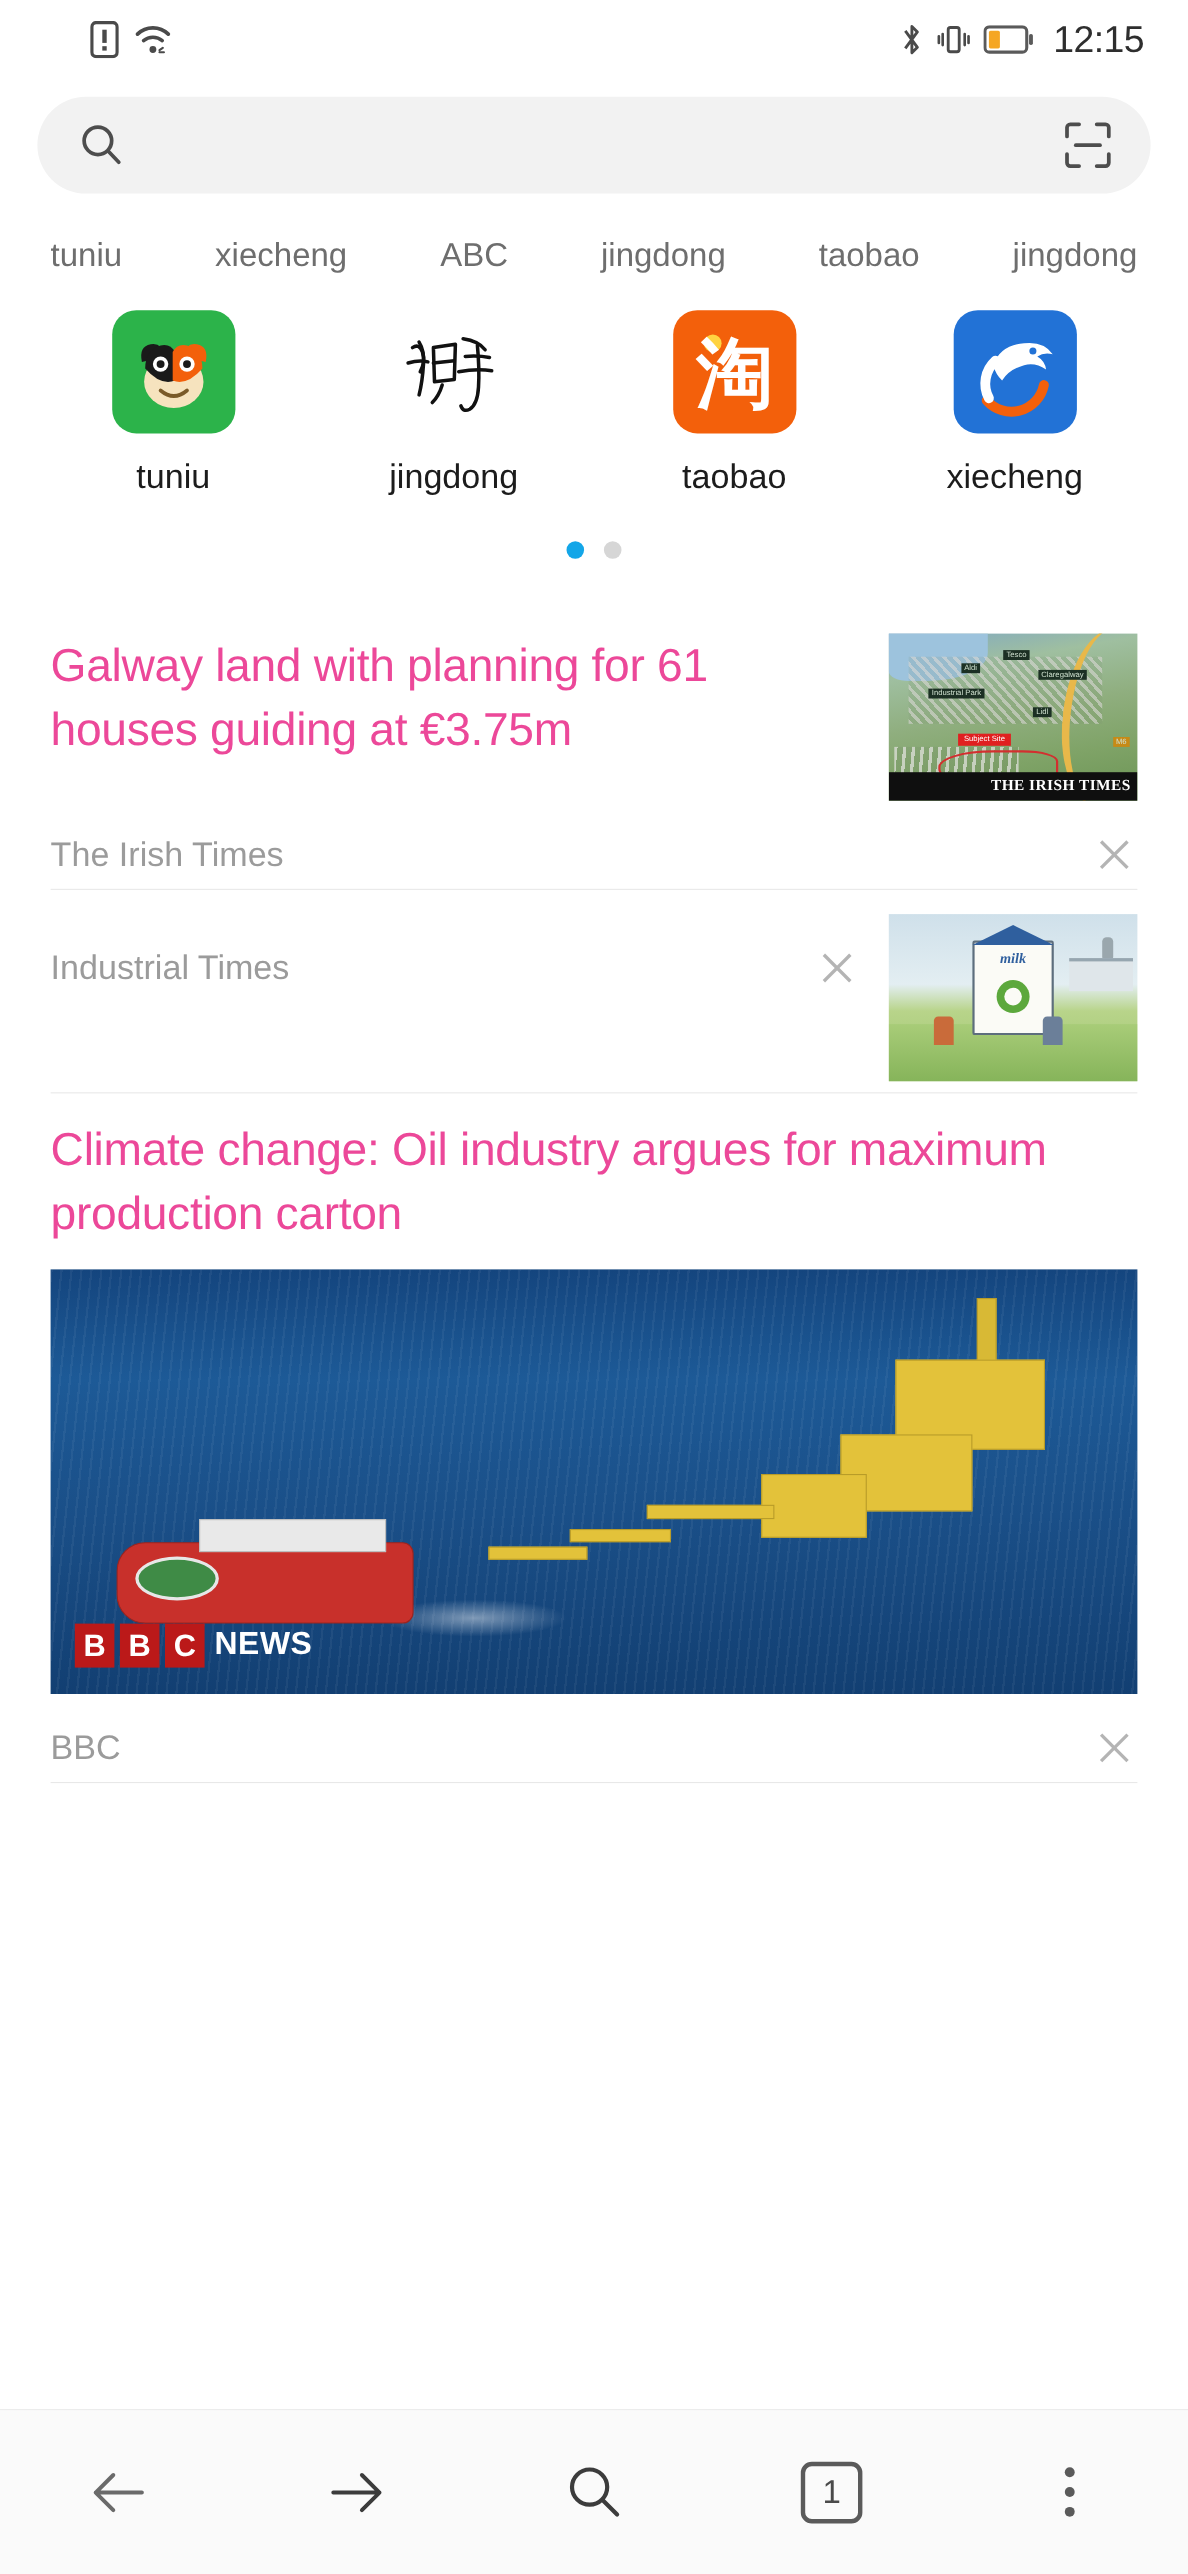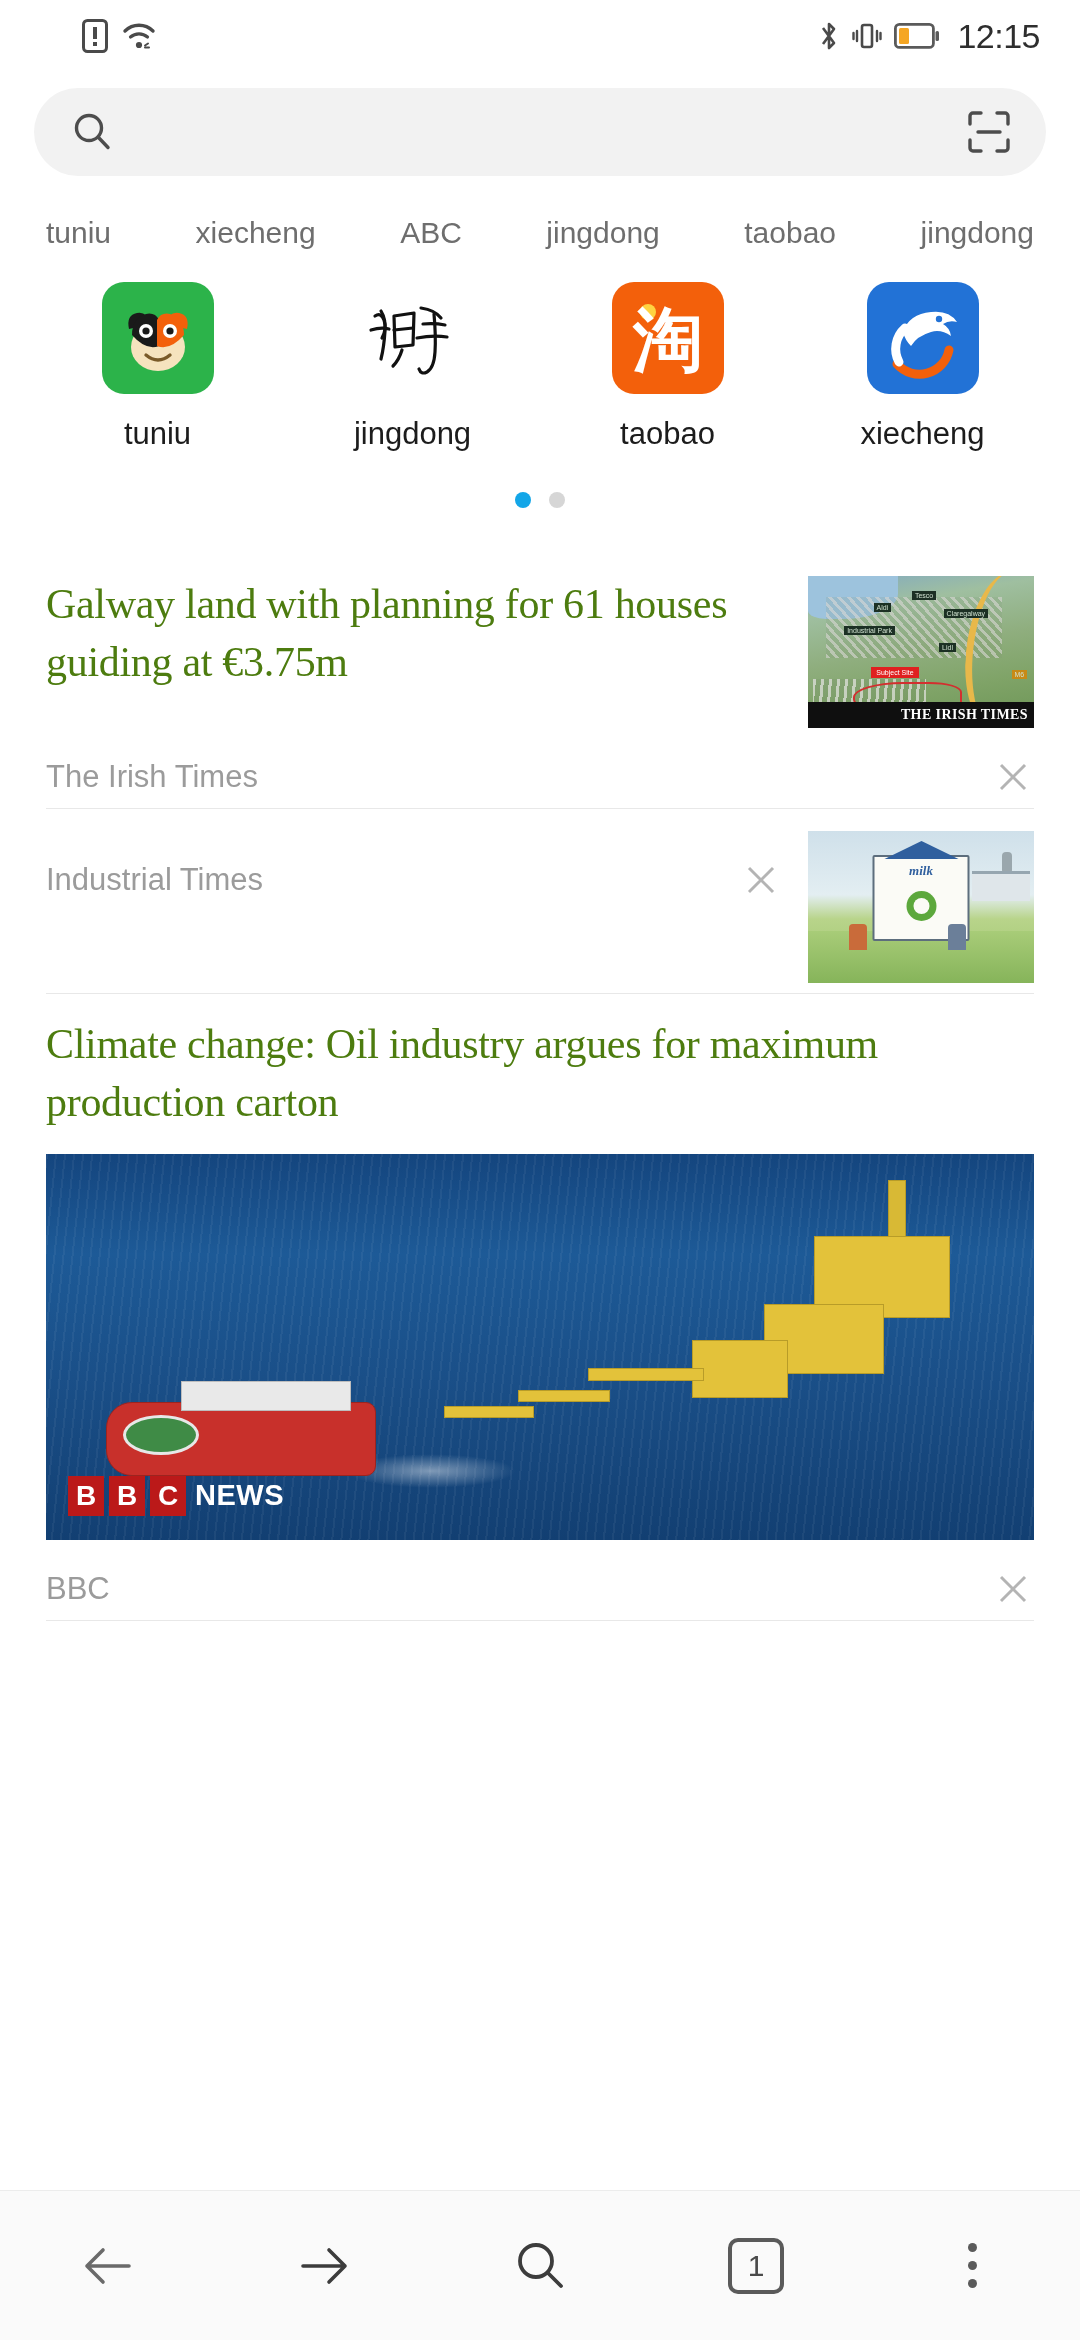--- a/index.html
+++ b/index.html
@@ -109,24 +109,24 @@
   
   .feed { padding:0 46px; margin-top:46px; }
   .news-item { padding:22px 0 0 0; }
   .news-sep { height:1px; background:#e8e8e8; margin-top:10px; }
 
   .news-row { display:flex; gap:26px; align-items:flex-start; }
   .news-text { flex:1; }
   .news-title {
     font-size:42px;
     line-height:1.38;
-    color:#4d7c0f;
+    color:#ec4899;
     font-weight:400;
     letter-spacing:-0.3px;
-    font-family:Liberation Serif, serif;
+    font-family:Liberation Sans, sans-serif;
   }
   .news-meta {
     display:flex; align-items:center; justify-content:space-between;
     margin-top:28px;
   }
   .news-source {
     font-size:31px;
     color:#9b9b9b;
     font-family:"Liberation Sans", sans-serif;
   }
@@ -219,21 +219,21 @@
     width:226px; height:152px;
     flex-shrink:0;
     position:relative;
     overflow:hidden;
     background:linear-gradient(180deg,#cfe0ea 0%,#e3eef2 42%,#b8d48a 58%,#9cc46d 100%);
   }
   .milk-carton {
     position:absolute;
     left:50%; top:16%;
     transform:translateX(-50%);
-    width:97px; height:86px;
+    width:74px; height:86px;
     background:#fbfbf6;
     border:2px solid #5d6e7d;
     border-radius:2px;
   }
   .milk-top {
     position:absolute; left:50%; top:-16px; transform:translateX(-50%);
     width:0; height:0;
     border-left:37px solid transparent;
     border-right:37px solid transparent;
     border-bottom:18px solid #2f5f9e;

